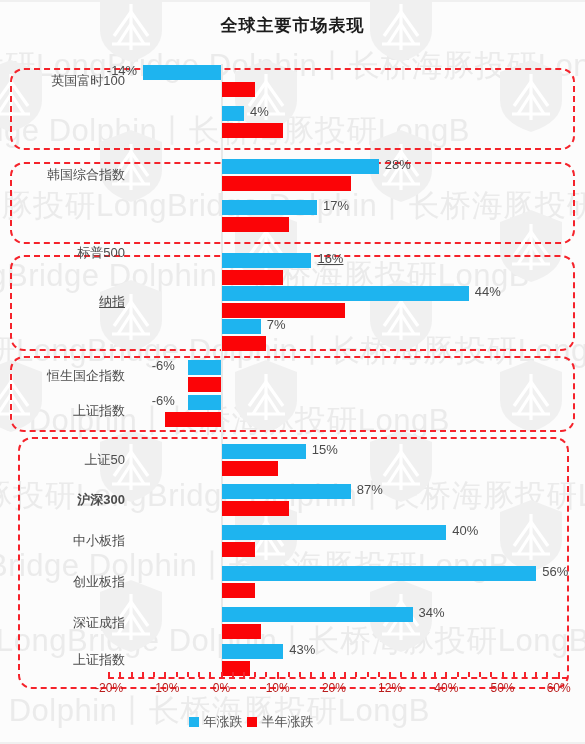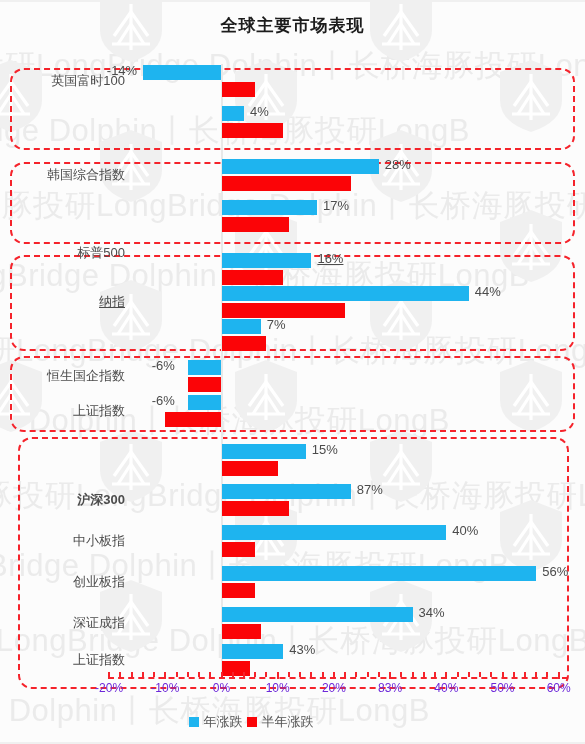--- a/index.html
+++ b/index.html
@@ -108,21 +108,21 @@
   .tick {
     position: absolute;
     width: 2px;
     height: 5px;
     background: #f5232b;
     z-index: 5;
   }
   .axis-tick-label {
     position: absolute;
     font-size: 12px;
-    color: #6d28d9;
+    color: #b91c1c;
     transform: translateX(-50%);
     z-index: 5;
     white-space: nowrap;
     text-align: center;
   }
   
   .legend {
     position: absolute;
     left: 0; top: 713px;
     width: 502px;
@@ -415,20 +415,21 @@
       <div class="bar red" style="top: 336px; left: 221.5px; width: 44.96px; background: rgb(251, 4, 7);"></div>
       <div class="val-label" style="top: 317px; left: 266.84px;">7%</div>
       <div class="cat-label" style="top: 367px; left: 10px; width: 115px;">恒生国企指数</div>
       <div class="bar blue" style="top: 360px; left: 187.78px; width: 33.72px; background: rgb(30, 180, 239);"></div>
       <div class="bar red" style="top: 377px; left: 187.78px; width: 33.72px; background: rgb(251, 4, 7);"></div>
       <div class="val-label" style="top: 358px; left: 151.78px;">-6%</div>
       <div class="cat-label" style="top: 402px; left: 10px; width: 115px;">上证指数</div>
       <div class="bar blue" style="top: 395px; left: 187.78px; width: 33.72px; background: rgb(30, 180, 239);"></div>
       <div class="bar red" style="top: 412px; left: 165.3px; width: 56.2px; background: rgb(251, 4, 7);"></div>
       <div class="val-label" style="top: 393px; left: 151.78px;">-6%</div>
+      <div class="cat-label" style="top: 451px; left: 10px; width: 115px;">上证50</div>
       <div class="bar blue" style="top: 444px; left: 221.5px; width: 84.3px; background: rgb(30, 180, 239);"></div>
       <div class="bar red" style="top: 461px; left: 221.5px; width: 56.2px; background: rgb(251, 4, 7);"></div>
       <div class="val-label" style="top: 442px; left: 311.8px;">15%</div>
       <div class="cat-label" style="top: 491px; left: 10px; width: 115px; font-weight: bold;">沪深300</div>
       <div class="bar blue" style="top: 484px; left: 221.5px; width: 129.26px; background: rgb(30, 180, 239);"></div>
       <div class="bar red" style="top: 501px; left: 221.5px; width: 67.44px; background: rgb(251, 4, 7);"></div>
       <div class="val-label" style="top: 482px; left: 356.76px;">87%</div>
       <div class="cat-label" style="top: 532px; left: 10px; width: 115px;">中小板指</div>
       <div class="bar blue" style="top: 525px; left: 221.5px; width: 224.8px; background: rgb(30, 180, 239);"></div>
       <div class="bar red" style="top: 542px; left: 221.5px; width: 33.72px; background: rgb(251, 4, 7);"></div>
@@ -485,21 +486,21 @@
       <div class="tick" style="left: 512.74px; top: 672px; height: 5px;"></div>
       <div class="tick" style="left: 523.98px; top: 672px; height: 5px;"></div>
       <div class="tick" style="left: 535.22px; top: 672px; height: 5px;"></div>
       <div class="tick" style="left: 546.46px; top: 672px; height: 5px;"></div>
       <div class="tick" style="left: 557.7px; top: 672px; height: 7px;"></div>
       <div class="axis-tick-label" style="left: 109.1px; top: 681px;">-20%</div>
       <div class="axis-tick-label" style="left: 165.3px; top: 681px;">-10%</div>
       <div class="axis-tick-label" style="left: 221.5px; top: 681px;">0%</div>
       <div class="axis-tick-label" style="left: 277.7px; top: 681px;">10%</div>
       <div class="axis-tick-label" style="left: 333.9px; top: 681px;">20%</div>
-      <div class="axis-tick-label" style="left: 390.1px; top: 681px;">83%</div>
+      <div class="axis-tick-label" style="left: 390.1px; top: 681px;">12%</div>
       <div class="axis-tick-label" style="left: 446.3px; top: 681px;">40%</div>
       <div class="axis-tick-label" style="left: 502.5px; top: 681px;">50%</div>
       <div class="axis-tick-label" style="left: 558.7px; top: 681px;">60%</div>
     </div>
 
   <div class="legend" id="legend">
       <div class="legend-item">
         <span class="legend-swatch" style="background: rgb(30, 180, 239);"></span>
         <span class="legend-text">年涨跌</span>
       </div>

